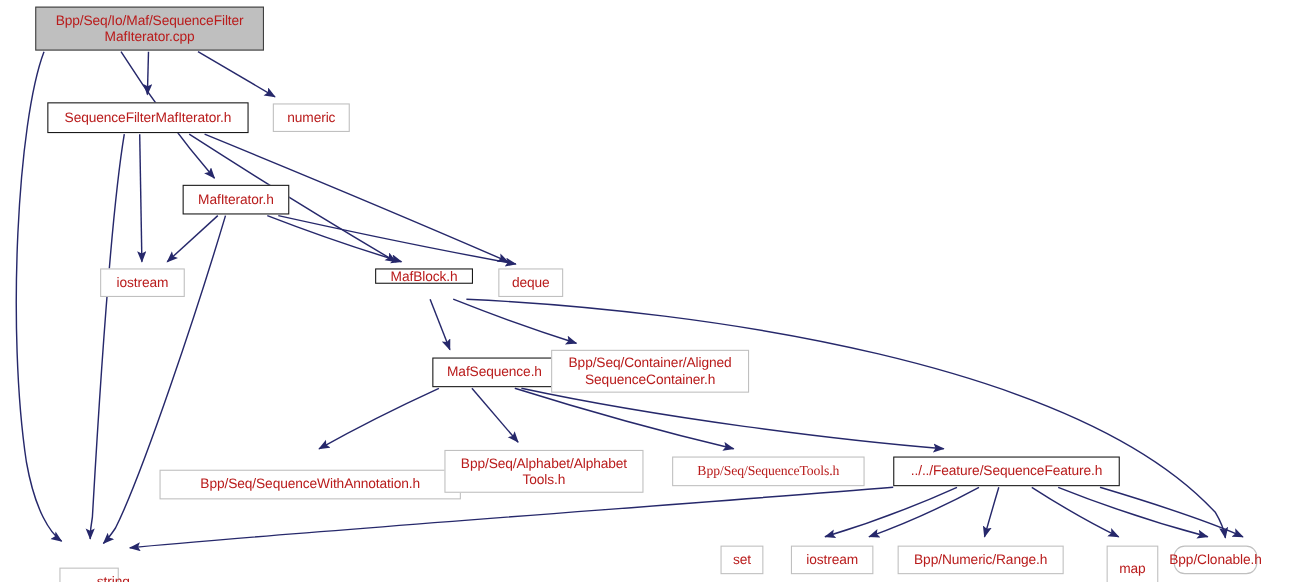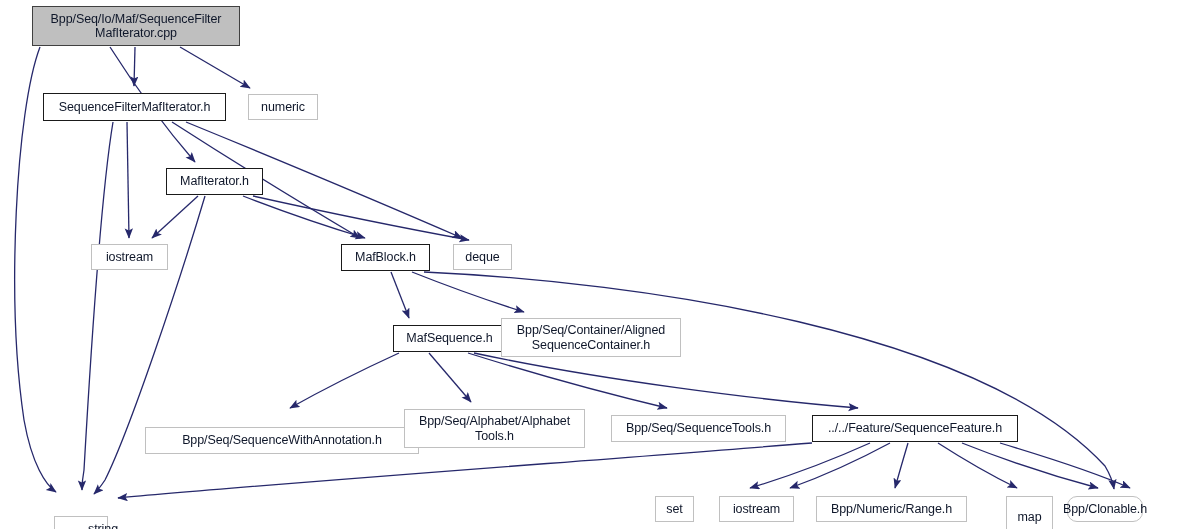--- a/index.html
+++ b/index.html
@@ -25,21 +25,21 @@
   }
   .node {
     position: absolute;
     box-sizing: border-box;
     display: flex;
     align-items: center;
     justify-content: center;
     text-align: center;
     font-size: 12.5px;
     line-height: 14.5px;
-    color: #0f172a;
+    color: #b91c1c;
     background: #ffffff;
     border: 1px solid #c0c0c0;
     white-space: pre-line;
     padding: 0 4px;
     letter-spacing: -0.1px;
   }
   .node.strong {
     border: 1.6px solid #1a1a1a;
     background: #ffffff;
   }
@@ -87,29 +87,29 @@
         <path d="M1000,443 Q1090,470 1130,488" fill="none" stroke="#26286b" stroke-width="1.3" marker-end="url(#arrowhead)"></path>
       </g>
   </svg>
   <div id="nodes-group">
       <div class="node root" style="left: 32px; top: 6px; width: 208px; height: 40px;">Bpp/Seq/Io/Maf/SequenceFilter
 MafIterator.cpp</div>
       <div class="node strong" style="left: 43px; top: 93px; width: 183px; height: 28px;">SequenceFilterMafIterator.h</div>
       <div class="node weak" style="left: 248px; top: 94px; width: 70px; height: 26px;">numeric</div>
       <div class="node strong" style="left: 166px; top: 168px; width: 97px; height: 27px;">MafIterator.h</div>
       <div class="node weak" style="left: 91px; top: 244px; width: 77px; height: 26px;">iostream</div>
-      <div class="node strong" style="left: 341px; top: 244px; width: 89px; height: 27px;">MafBlock.h</div>
+      <div class="node strong" style="left: 341px; top: 244px; width: 89px; height: 14px;">MafBlock.h</div>
       <div class="node weak" style="left: 453px; top: 244px; width: 59px; height: 26px;">deque</div>
       <div class="node strong" style="left: 365px; top: 325px; width: 113px; height: 27px; margin-left: 28px;">MafSequence.h</div>
       <div class="node weak" style="left: 501px; top: 318px; width: 180px; height: 39px; text-align: center;">Bpp/Seq/Container/Aligned
 SequenceContainer.h</div>
       <div class="node weak" style="left: 145px; top: 415px; width: 274px; height: 27px; margin-top: 12px;">Bpp/Seq/SequenceWithAnnotation.h</div>
       <div class="node weak" style="left: 404px; top: 409px; width: 181px; height: 39px;">Bpp/Seq/Alphabet/Alphabet
 Tools.h</div>
-      <div class="node weak" style="left: 611px; top: 415px; width: 175px; height: 27px;">Bpp/Seq/SequenceTools.h</div>
+      <div class="node weak" style="left: 611px; top: 415px; width: 175px; height: 27px; font-family: Liberation Serif, serif;">Bpp/Seq/SequenceTools.h</div>
       <div class="node strong" style="left: 812px; top: 415px; width: 206px; height: 27px;">../../Feature/SequenceFeature.h</div>
       <div class="node weak" style="left: 54px; top: 516px; width: 34px; height: 26px; padding-left: 48px;">string</div>
       <div class="node weak" style="left: 655px; top: 496px; width: 39px; height: 26px;">set</div>
       <div class="node weak" style="left: 719px; top: 496px; width: 75px; height: 26px;">iostream</div>
       <div class="node weak" style="left: 816px; top: 496px; width: 151px; height: 26px;">Bpp/Numeric/Range.h</div>
       <div class="node weak" style="left: 993px; top: 496px; width: 47px; height: 42px; margin-left: 13px;">map</div>
       <div class="node weak" style="left: 1067px; top: 496px; width: 76px; height: 26px; border-radius: 10px;">Bpp/Clonable.h</div>
     </div>
 </div>
 

